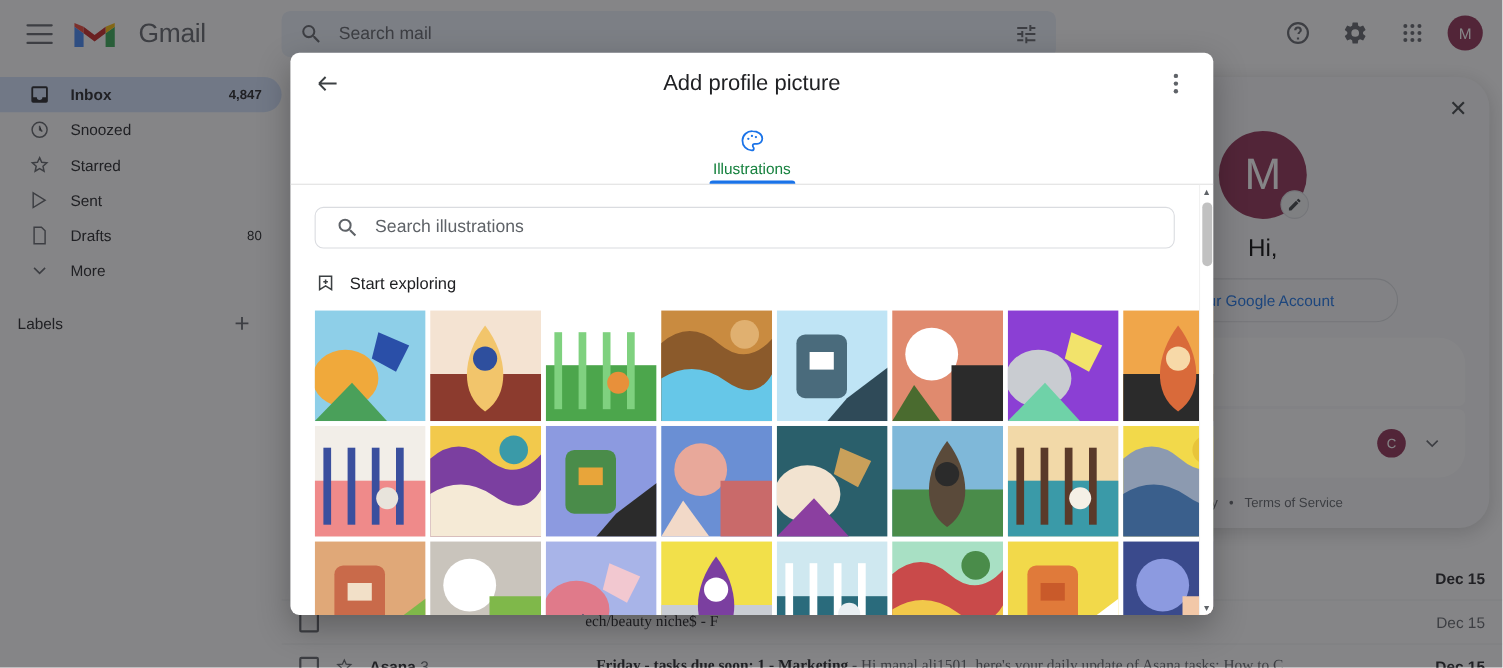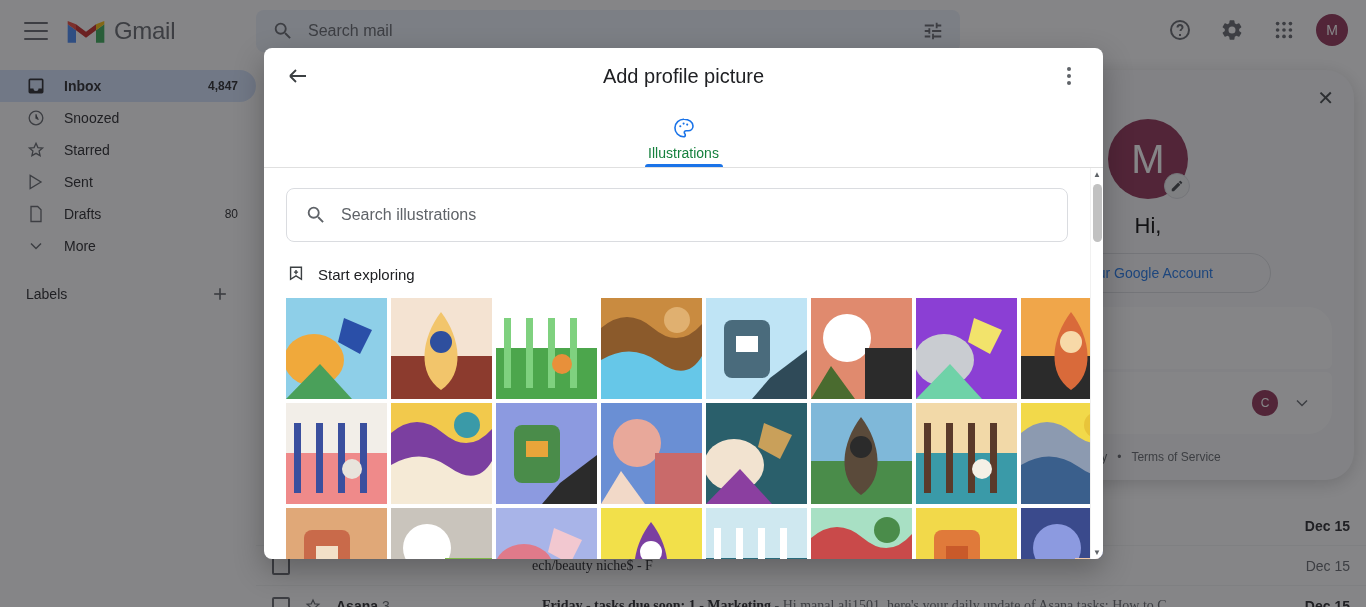--- a/index.html
+++ b/index.html
@@ -7,21 +7,21 @@
     width: 1366px; height: 607px;
     font-family: "Liberation Sans", sans-serif;
     overflow: hidden; background: #fff;
   }
   #app { position: relative; width: 1366px; height: 607px; }
 
   
   .gm-header { position: absolute; top: 0; left: 0; width: 1366px; height: 62px; display: flex; align-items: center; background:#fff; }
   .hamburger { width: 24px; height: 18px; margin-left: 24px; display:flex; flex-direction:column; justify-content:space-between; cursor:pointer; }
   .hamburger span { display:block; height:2px; background:#5f6368; border-radius:2px; }
-  .gm-logo { display:flex; align-items:center; margin-left: 18px; }
+  .gm-logo { display:flex; align-items:center; margin-left: 18px; gap: 12px; }
   .gm-logo-mark { width: 40px; height: 30px; }
   .gm-logo-text { font-size: 24px; color:#5f6368; margin-left: 8px; letter-spacing:-0.3px; }
 
   .search-wrap { position:absolute; left:256px; top:10px; width:704px; height:42px;
     background:#eaf1fb; border-radius:8px; display:flex; align-items:center; padding:0 16px; }
   .search-input { flex:1; border:none; outline:none; background:transparent; font-size:16px; color:#202124; margin-left:14px; font-family:"Liberation Sans",sans-serif; }
   .search-input::placeholder { color:#5f6368; }
 
   .hdr-right { position:absolute; right:18px; top:10px; display:flex; align-items:center; gap:12px; }
   .icon-btn { width:40px; height:40px; border-radius:50%; display:flex; align-items:center; justify-content:center; cursor:pointer; }
@@ -29,21 +29,21 @@
 
   .sidebar { position:absolute; top:62px; left:0; width:256px; bottom:0; padding-top:8px; }
   .compose { margin:0 0 12px 8px; width:138px; height:48px; border-radius:24px; background:#c2e7ff;
     display:flex; align-items:center; padding-left:16px; gap:12px; cursor:pointer; }
   .compose-label { font-size:14px; color:#202124; }
   .nav-item { height:32px; border-radius:0 16px 16px 0; display:flex; align-items:center; padding-left:26px; gap:18px; cursor:pointer; font-size:14px; color:#202124; margin-bottom:0; }
   .nav-item.active { background:#d3e3fd; font-weight:bold; }
   .nav-label { flex:1; }
   .nav-count { font-size:12px; margin-right:18px; }
   .nav-item.active .nav-count { font-weight:bold; }
-  .labels-row { display:flex; align-items:center; height:40px; padding-left:26px; margin-top:12px; font-size:14px; color:#202124; }
+  .labels-row { display:flex; align-items:center; height:40px; padding-left:16px; margin-top:12px; font-size:14px; color:#202124; }
   .labels-row .plus { margin-left:auto; margin-right:26px; cursor:pointer; }
 
   
   .mail-list { position:absolute; left:256px; right:0; top:62px; bottom:0; }
   .mail-row { display:flex; align-items:center; height:40px; padding:0 16px; border-bottom:1px solid #f1f3f4; font-size:14px; color:#202124; }
   .mail-row .cb { width:18px; height:18px; border:2px solid #5f6368; border-radius:2px; flex:none; }
   .mail-sender { width:180px; margin-left:26px; font-weight:bold; overflow:hidden; white-space:nowrap; }
   .mail-sender .cnt { font-weight:normal; color:#5f6368; margin-left:4px; }
   .mail-subject { flex:1; margin-left:36px; overflow:hidden; white-space:nowrap;font-family:Liberation Serif, serif; }
   .mail-subject b { font-weight:bold; }
@@ -87,21 +87,21 @@
 
   .tabs { height:64px; display:flex; border-bottom:1px solid #e0e0e0; flex:none; }
   .tab { flex:1; display:flex; flex-direction:column; align-items:center; justify-content:flex-end;
     padding-bottom:6px; cursor:pointer; position:relative; color:#5f6368; font-size:14px; gap:5px; }
   .tab.active { color:#15803d; }
   .tab-underline { position:absolute; bottom:0; height:3px; width:78px; background:#1a73e8; border-radius:3px 3px 0 0; }
 
   .modal-body { flex:1; position:relative; overflow:hidden; }
   .body-inner { position:absolute; inset:0 13px 0 0; padding:20px 22px 0 22px; }
 
-  .ill-search { height:54px; border:1px solid #dadce0; border-radius:8px; display:flex; align-items:center;
+  .ill-search { height:38px; border:1px solid #dadce0; border-radius:8px; display:flex; align-items:center;
     padding:0 18px; gap:14px; }
   .ill-search input { flex:1; border:none; outline:none; font-size:16px; color:#202124; font-family:"Liberation Sans",sans-serif; }
   .ill-search input::placeholder { color:#5f6368; }
 
   .sect-head { display:flex; align-items:center; gap:12px; margin-top:22px; font-size:15px; color:#202124; }
 
   .grid { margin-top:14px; display:grid; grid-template-columns:repeat(8,101px); gap:4px; }
   .cell { width:101px; height:101px; overflow:hidden; cursor:pointer; position:relative; }
   .cell svg { display:block; width:101px; height:101px; }
 

